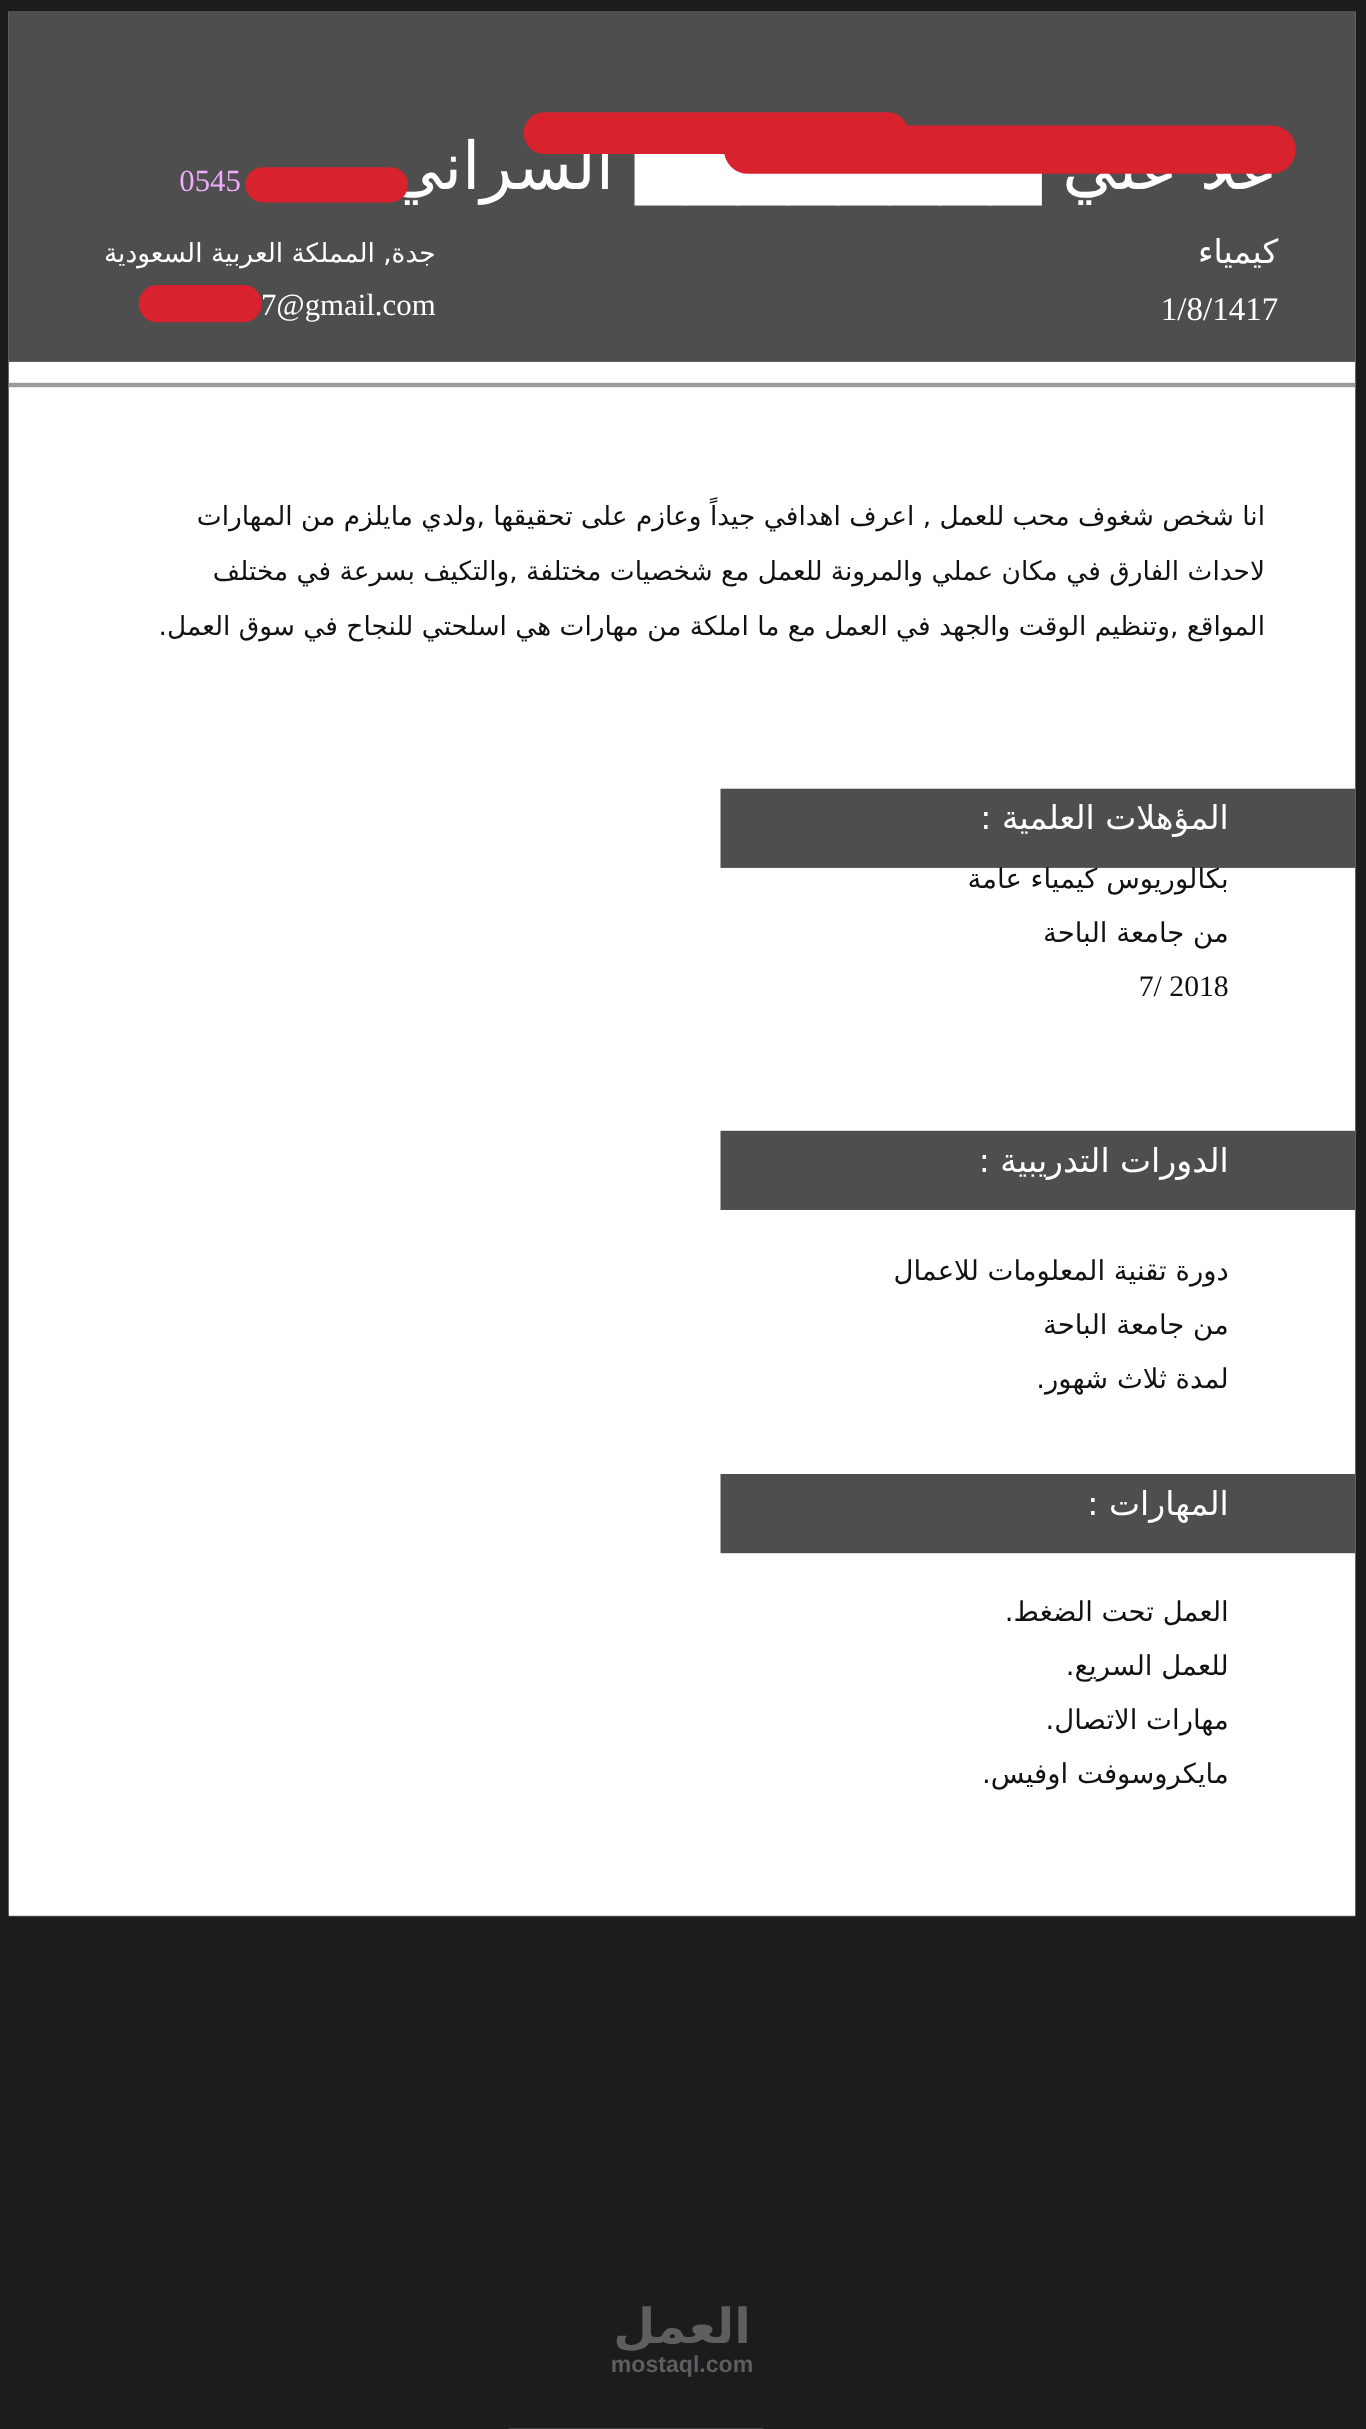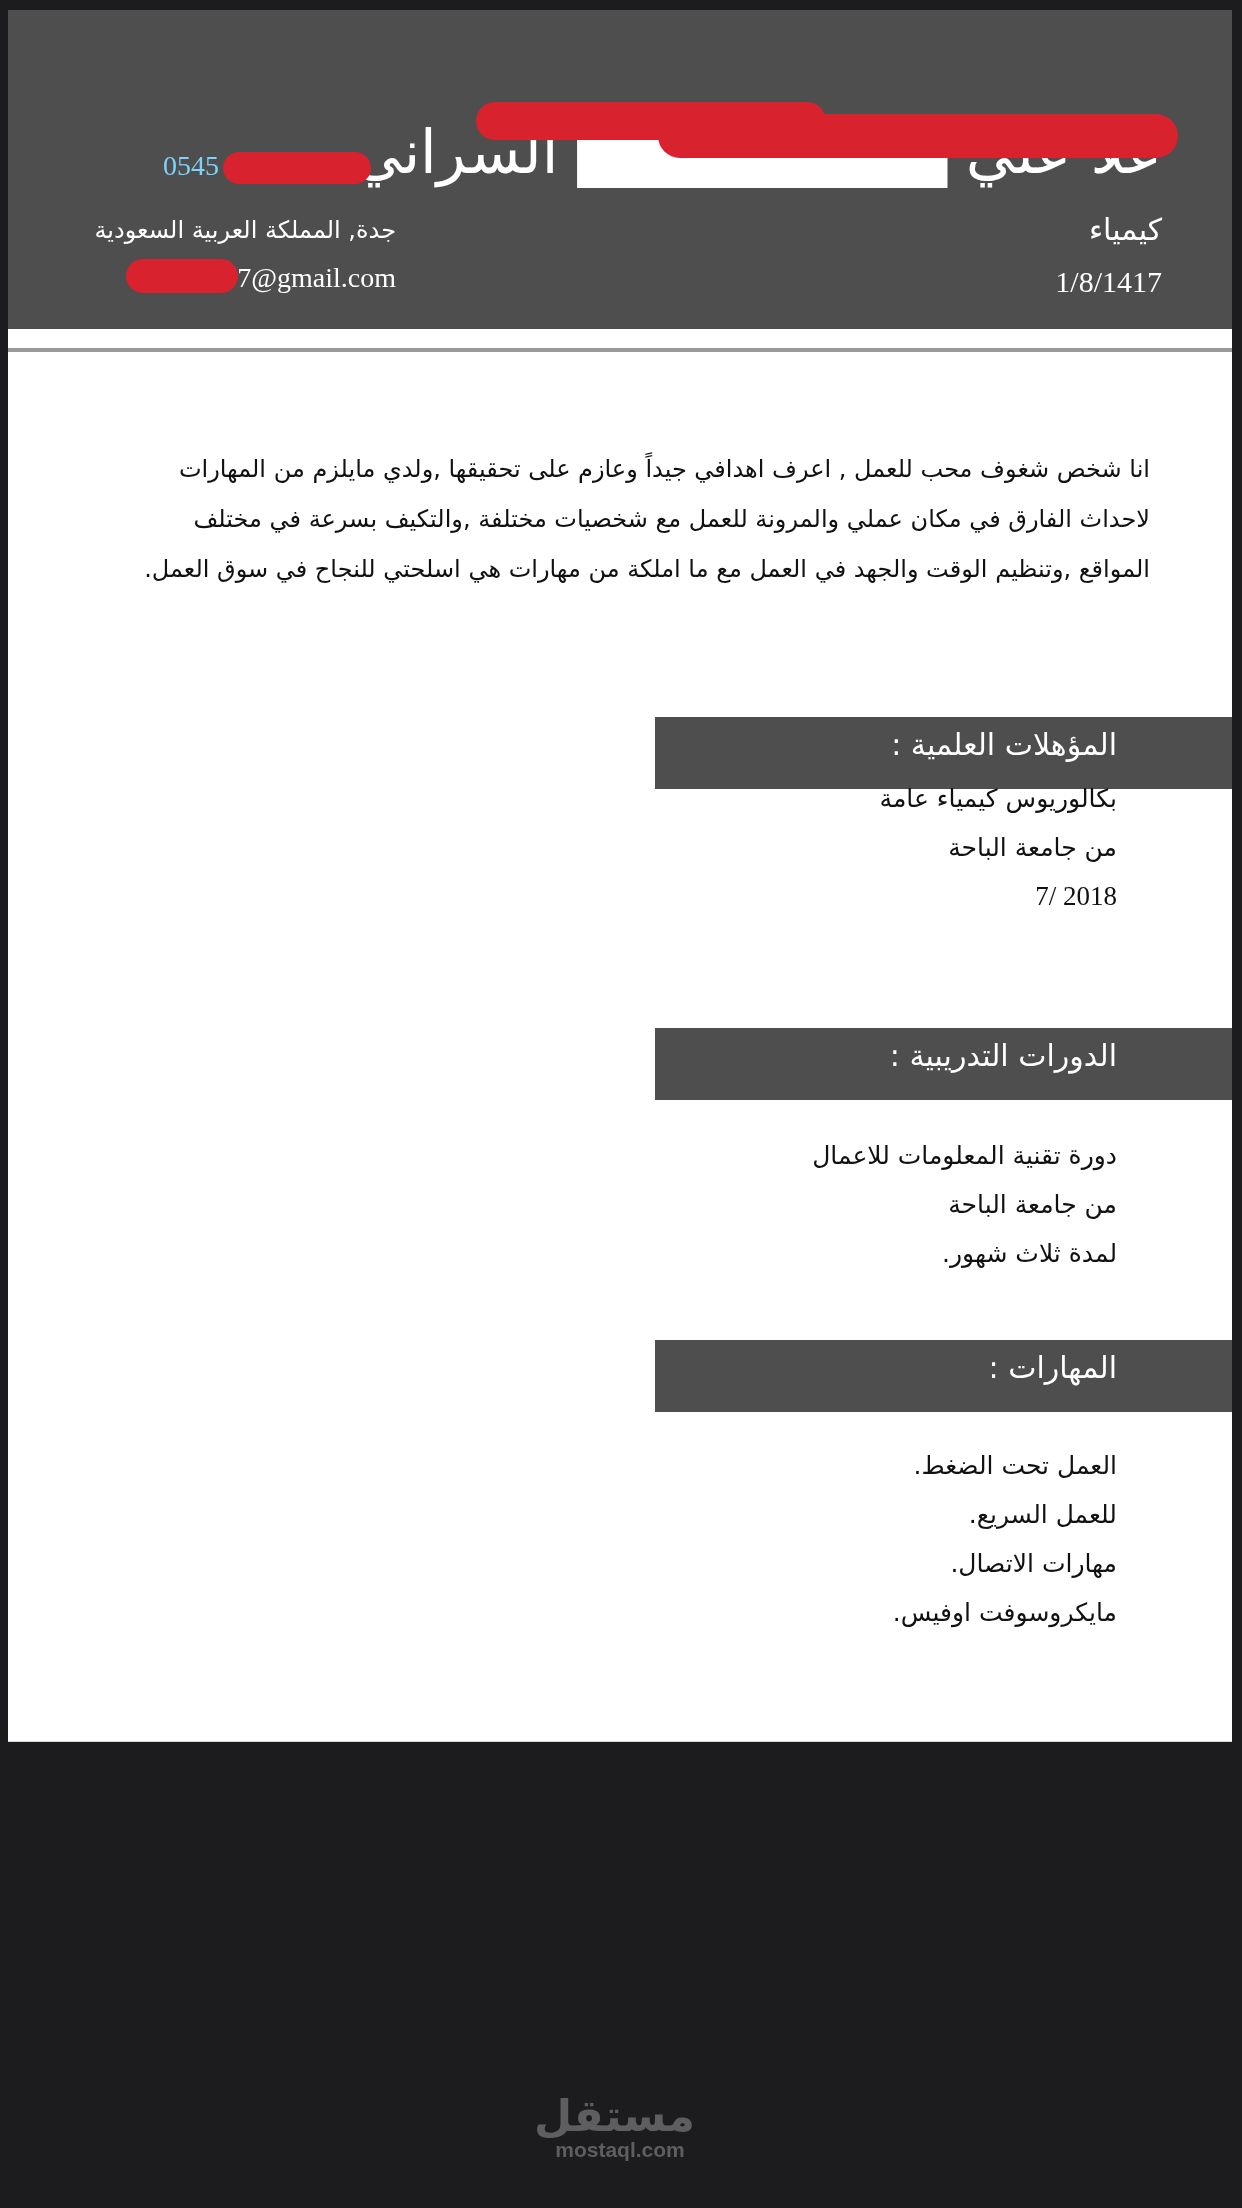--- a/index.html
+++ b/index.html
@@ -72,21 +72,21 @@
       top: 252px;
       color: #ffffff;
       font-family: "Liberation Serif", serif;
       font-size: 30px;
       line-height: 40px;
     }
     .phone {
       position: absolute;
       left: 155px;
       top: 138px;
-      color: #7dd3fc;
+      color: #f0abfc;
       font-family: "Liberation Serif", serif;
       font-size: 28px;
       line-height: 36px;
     }
     .location {
       position: absolute;
       right: 836px;
       top: 202px;
       color: #ffffff;
       font-family: "DejaVu Sans", sans-serif;
@@ -229,15 +229,15 @@
   <div class="section-lines" style="top:1431px;">
     <span class="line">العمل تحت الضغط.</span>
     <span class="line">للعمل السريع.</span>
     <span class="line">مهارات الاتصال.</span>
     <span class="line">مايكروسوفت اوفيس.</span>
   </div>
 
 </div>
 
 <div class="watermark">
-  <span class="watermark-logo">مستقل</span>
+  <span class="watermark-logo">العمل</span>
   <span class="watermark-url">mostaql.com</span>
 </div>
 
 </body></html>

